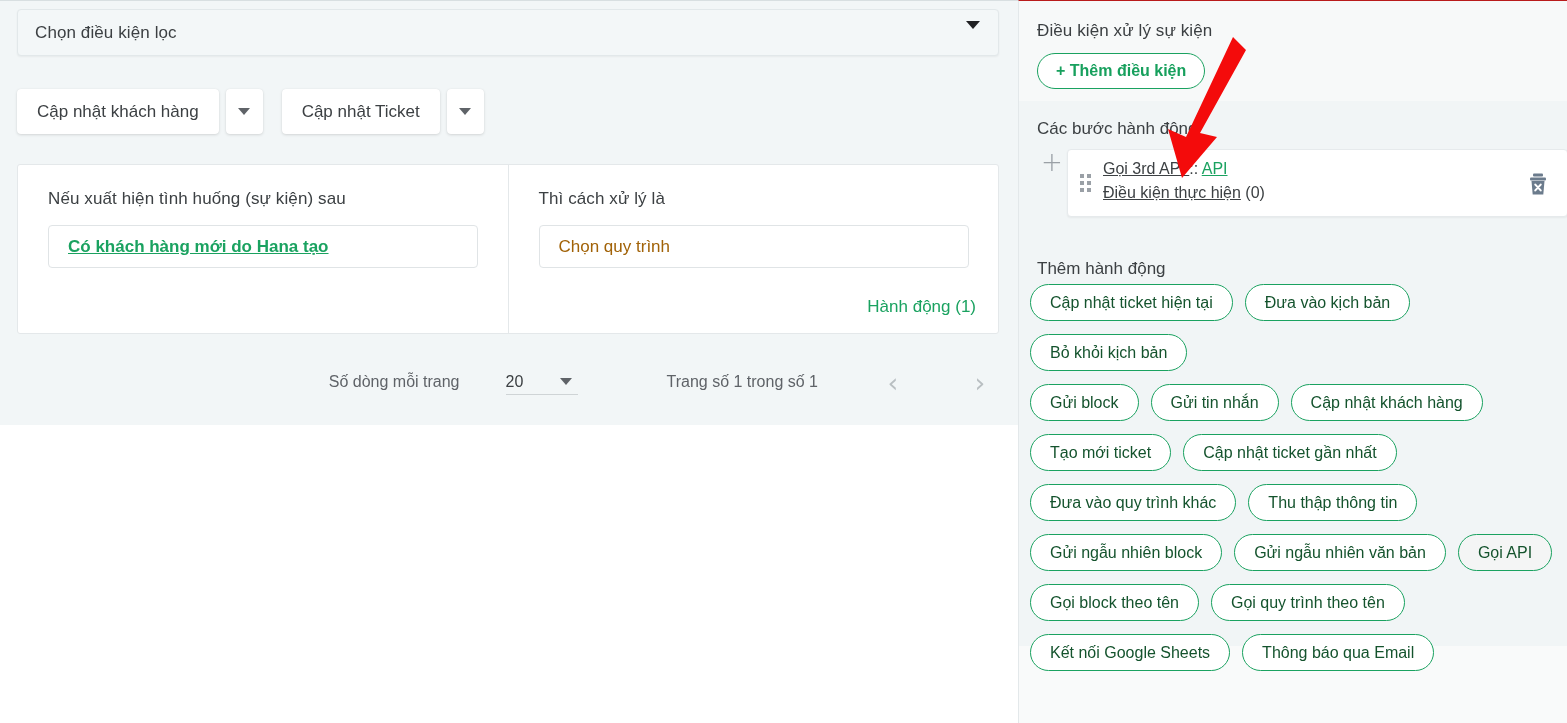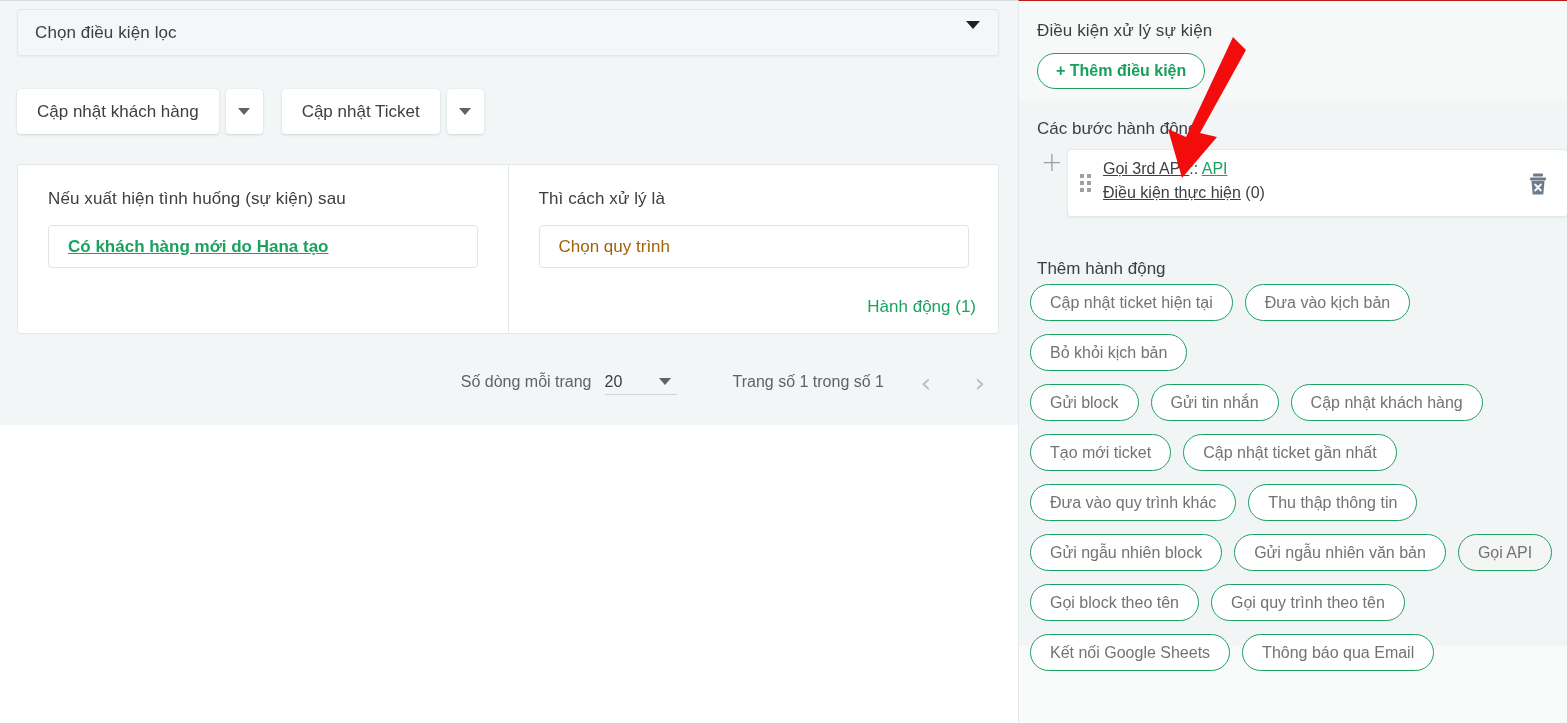--- a/index.html
+++ b/index.html
@@ -119,20 +119,21 @@
     position: absolute; right: 22px; bottom: 16px;
     font-size: 17px; color: #1aa260; cursor: pointer;
   }
 
   
   #pagination {
     position: absolute; left: 0; top: 368px;
     width: 1018px;
     display: flex; align-items: center; justify-content: flex-end;
     padding-right: 26px;
+    gap: 33px;
   }
   .pg-label { font-size: 16px; color: #5f6368; }
   .pg-select {
     margin-left: 13px;
     position: relative;
     width: 72px;
     border-bottom: 1px solid #cfd4d6;
     height: 26px;
     display: flex; align-items: center;
     cursor: pointer;
@@ -243,21 +244,21 @@
     display: flex; flex-wrap: wrap;
   }
   .chip {
     height: 37px;
     margin: 0 0 13px 0;
     margin-right: 12px;
     padding: 0 19px;
     border: 1px solid #1aa260;
     border-radius: 19px;
     background: #ffffff;
-    color: #737373;
+    color: #14532d;
     font-family: "Liberation Sans", sans-serif;
     font-size: 16px;
     cursor: pointer;
     display: flex; align-items: center; justify-content: center;
     white-space: nowrap;
   }
   .chip.hovered { background: #f4f5f5; }
   .row-break { width: 100%; height: 0; }
 
   

